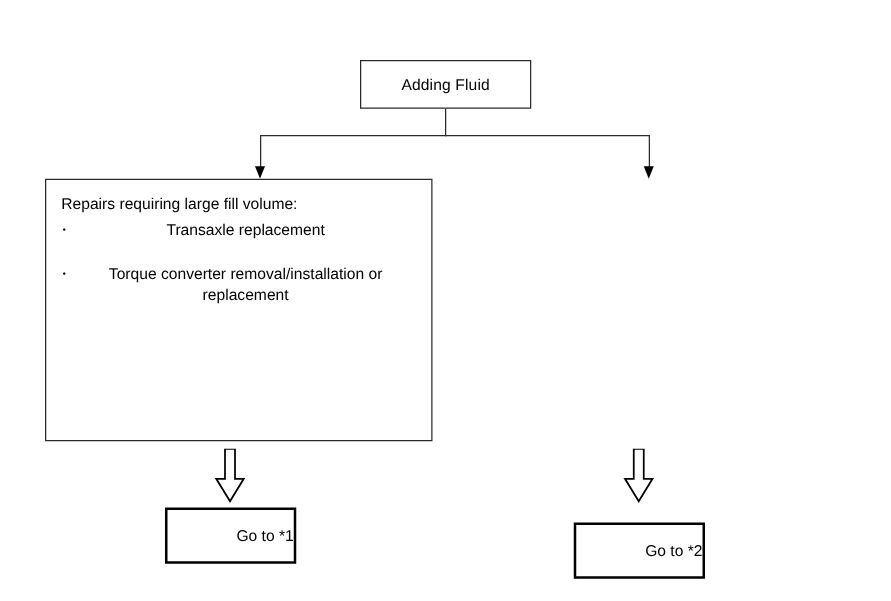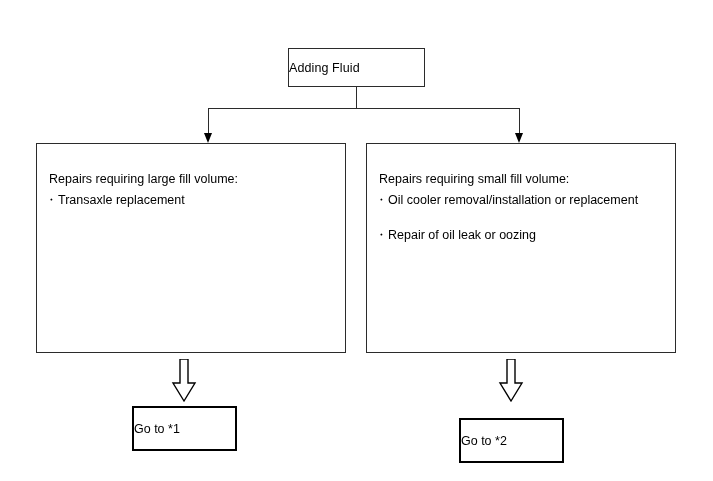--- a/index.html
+++ b/index.html
@@ -22,64 +22,66 @@
     background: #ffffff;
     border: 1px solid #2b2b2b;
   }
   .node-top {
     left: 288px;
     top: 48px;
     width: 137px;
     height: 39px;
     display: flex;
     align-items: center;
+    justify-content: center;
   }
   .node-top .node-title {
     font-size: 12.5px;
     letter-spacing: 0.1px;
   }
   .node-branch {
     top: 143px;
     height: 210px;
     padding: 12px 10px 0 10px;
   }
   .node-branch-left  { left: 36px;  width: 310px; }
   .node-branch-right { left: 366px; width: 310px; }
   .branch-heading {
     font-size: 12.5px;
-    margin: 16px 0 6px 2px;
+    margin: 0 0 6px 2px;
     white-space: nowrap;
   }
   .bullet-list {
     list-style: none;
     margin: 0;
     padding: 0;
   }
   .bullet-list li {
     font-size: 12.5px;
     line-height: 1.35;
     margin: 0 0 18px 0;
     padding-left: 11px;
     position: relative;
+    text-align: center;
   }
   .bullet-list li::before {
     content: "\30FB";
     position: absolute;
     left: -2px;
     top: 0;
     font-size: 12.5px;
   }
   .node-goto {
     width: 105px;
     height: 45px;
     top: 406px;
     border: 2px solid #000000;
     display: flex;
     align-items: center;
-    justify-content: flex-start;
+    justify-content: flex-end;
   }
   .node-goto-left  { left: 132px; }
   .node-goto-right { left: 459px; margin-top: 12px; }
   .node-goto .goto-label { font-size: 12.5px; }
   .connector { position: absolute; }
   .conn-stem {
     left: 356px;
     top: 87px;
     width: 1px;
     height: 22px;
@@ -133,30 +135,24 @@
   <div class="connector conn-bar"></div>
   <div class="connector conn-drop conn-drop-left"></div>
   <div class="connector conn-drop conn-drop-right"></div>
   <div class="connector arrowhead arrowhead-left"></div>
   <div class="connector arrowhead arrowhead-right"></div>
 
   <div class="node node-branch node-branch-left">
     <p class="branch-heading">Repairs requiring large fill volume:</p>
     <ul class="bullet-list">
       <li>Transaxle replacement</li>
+      <li>Torque converter removal/installation or replacement</li>
     </ul>
   </div>
 
-  <div class="node node-branch node-branch-right">
-    <p class="branch-heading">Repairs requiring small fill volume:</p>
-    <ul class="bullet-list">
-      <li>Oil cooler removal/installation or replacement</li>
-      <li>Repair of oil leak or oozing</li>
-    </ul>
-  </div>
 
   <div class="block-arrow block-arrow-left">
     <svg width="28" height="44" viewBox="0 0 28 44">
       <polygon points="10,0 18,0 18,24 25,24 14,42 3,24 10,24" fill="#ffffff" stroke="#000000" stroke-width="1.4" stroke-linejoin="miter"></polygon>
     </svg>
   </div>
 
   <div class="block-arrow block-arrow-right">
     <svg width="28" height="44" viewBox="0 0 28 44">
       <polygon points="10,0 18,0 18,24 25,24 14,42 3,24 10,24" fill="#ffffff" stroke="#000000" stroke-width="1.4" stroke-linejoin="miter"></polygon>

